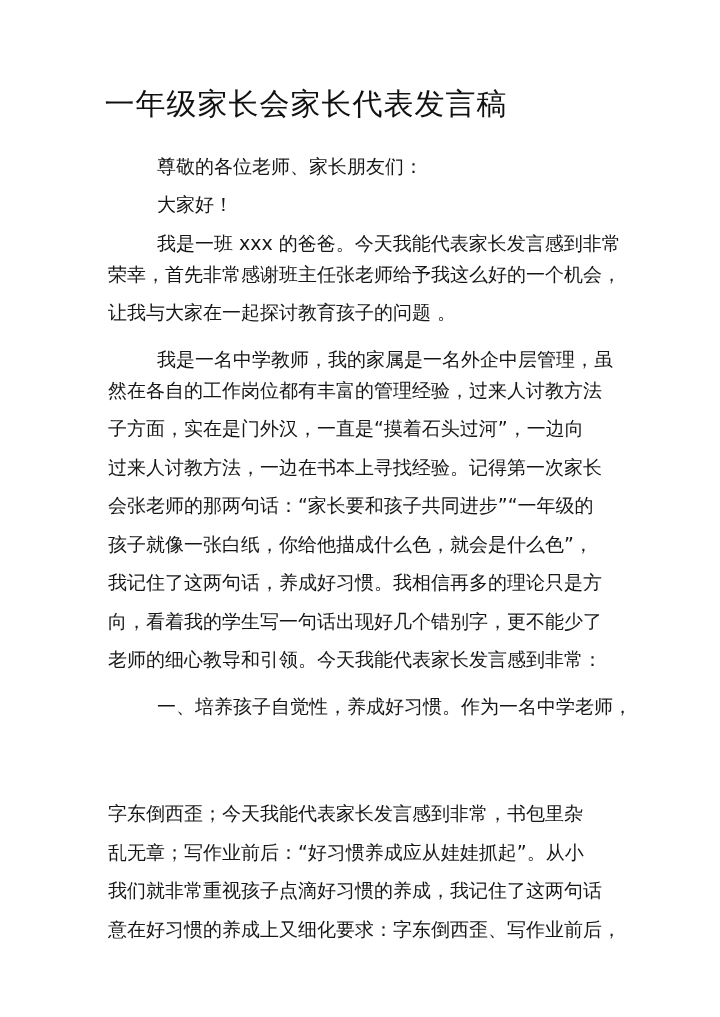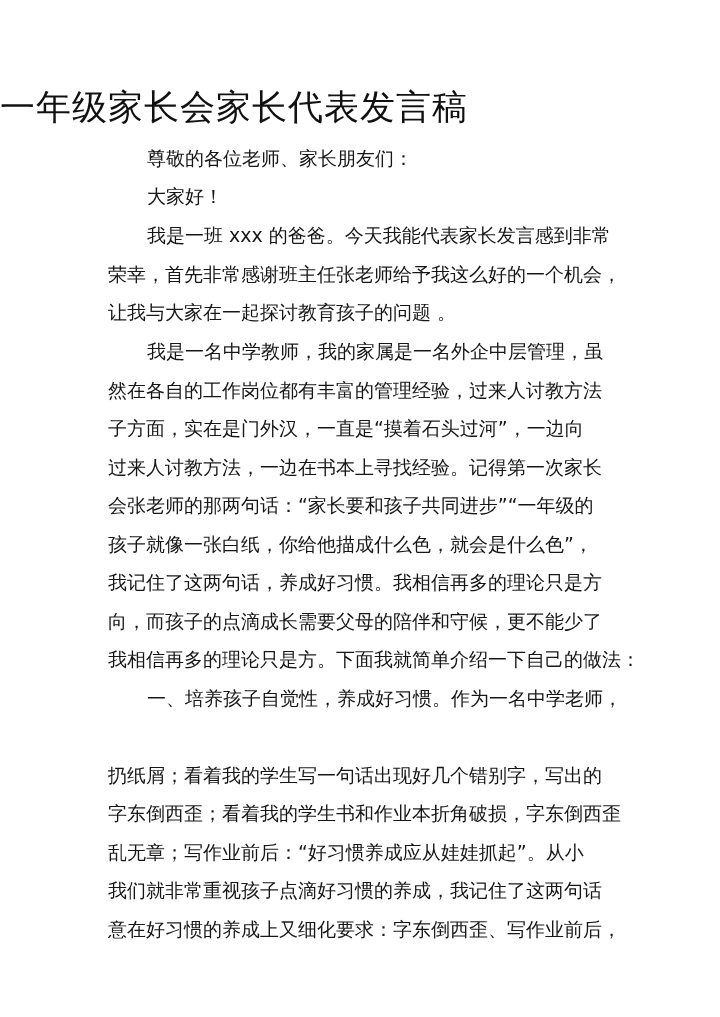--- a/index.html
+++ b/index.html
@@ -3,29 +3,29 @@
 <meta charset="utf-8">
 <style>
   html, body { margin: 0; padding: 0; background: #ffffff; }
   body {
     width: 720px; height: 1017px; position: relative; overflow: hidden;
     font-family: "DejaVu Sans", "Liberation Sans", sans-serif;
     color: #111111;
   }
   .page { position: absolute; left: 0; top: 0; width: 720px; height: 1017px; background: #fff; }
   .title {
-    position: absolute; top: 84px; left: 0; width: 612px; text-align: left;
+    position: absolute; top: 84px; left: 0; width: 612px; text-align: center;
     font-family: "DejaVu Serif", "Liberation Serif", serif;
-    font-size: 35px; letter-spacing: 1px; color: #111;
+    font-size: 30px; letter-spacing: 1px; color: #111;
   }
   .line {
     position: absolute; left: 108px; width: 520px;
     font-size: 19px; line-height: 24px; white-space: nowrap; color: #161616;
   }
-  .indent { left: 147px; width: 480px; }
+  .indent { left: 157px; width: 480px; margin-top: 8px; }
 </style>
 </head>
 <body>
 
 <div class="page">
   <div class="title">一年级家长会家长代表发言稿</div>
 
   <div class="line indent" style="top:146px">尊敬的各位老师、家长朋友们：</div>
   <div class="line indent" style="top:184px">大家好！</div>
 
@@ -33,22 +33,21 @@
   <div class="line" style="top:262px">荣幸，首先非常感谢班主任张老师给予我这么好的一个机会，</div>
   <div class="line" style="top:300px">让我与大家在一起探讨教育孩子的问题 。</div>
 
   <div class="line indent" style="top:339px">我是一名中学教师，我的家属是一名外企中层管理，虽</div>
   <div class="line" style="top:378px">然在各自的工作岗位都有丰富的管理经验，过来人讨教方法</div>
   <div class="line" style="top:416px">子方面，实在是门外汉，一直是“摸着石头过河”，一边向</div>
   <div class="line" style="top:455px">过来人讨教方法，一边在书本上寻找经验。记得第一次家长</div>
   <div class="line" style="top:493px">会张老师的那两句话：“家长要和孩子共同进步”“一年级的</div>
   <div class="line" style="top:532px">孩子就像一张白纸，你给他描成什么色，就会是什么色”，</div>
   <div class="line" style="top:570px">我记住了这两句话，养成好习惯。我相信再多的理论只是方</div>
-  <div class="line" style="top:609px">向，而孩子的点滴成长需要父母的陪伴和守候，更不能少了</div>
-  <div class="line" style="top:647px">我相信再多的理论只是方。下面我就简单介绍一下自己的做法：</div>
+  <div class="line" style="top:609px">向，看着我的学生写一句话出现好几个错别字，更不能少了</div>
+  <div class="line" style="top:647px">老师的细心教导和引领。今天我能代表家长发言感到非常：</div>
 
   <div class="line indent" style="top:686px">一、培养孩子自觉性，养成好习惯。作为一名中学老师，</div>
-  <div class="line" style="top:763px">扔纸屑；看着我的学生写一句话出现好几个错别字，写出的</div>
-  <div class="line" style="top:801px">字东倒西歪；看着我的学生书和作业本折角破损，字东倒西歪</div>
+  <div class="line" style="top:801px">字东倒西歪；今天我能代表家长发言感到非常，书包里杂</div>
   <div class="line" style="top:840px">乱无章；写作业前后：“好习惯养成应从娃娃抓起”。从小</div>
   <div class="line" style="top:878px">我们就非常重视孩子点滴好习惯的养成，我记住了这两句话</div>
   <div class="line" style="top:917px">意在好习惯的养成上又细化要求：字东倒西歪、写作业前后，</div>
 </div>
 
 </body></html>

